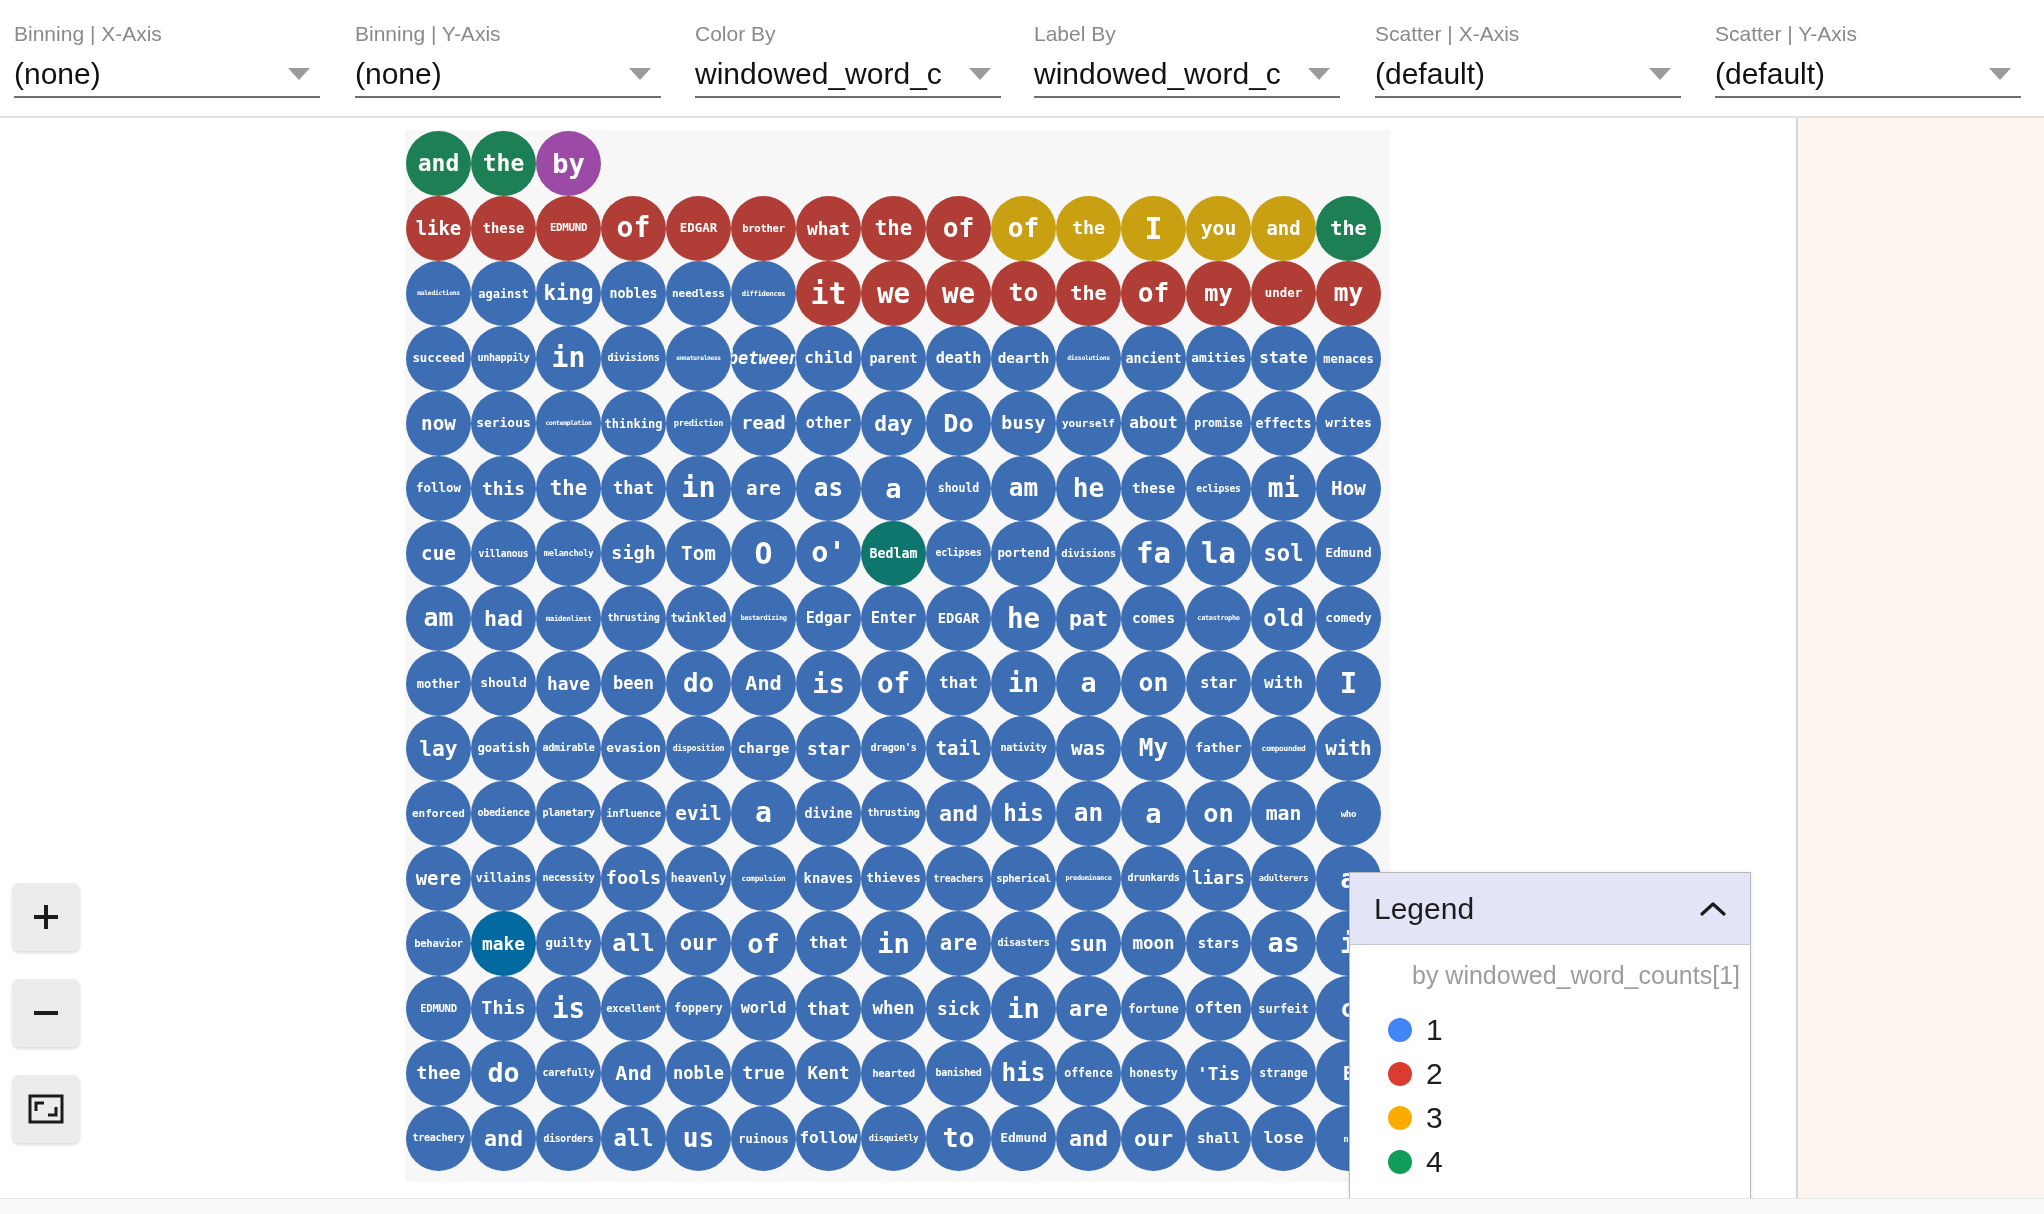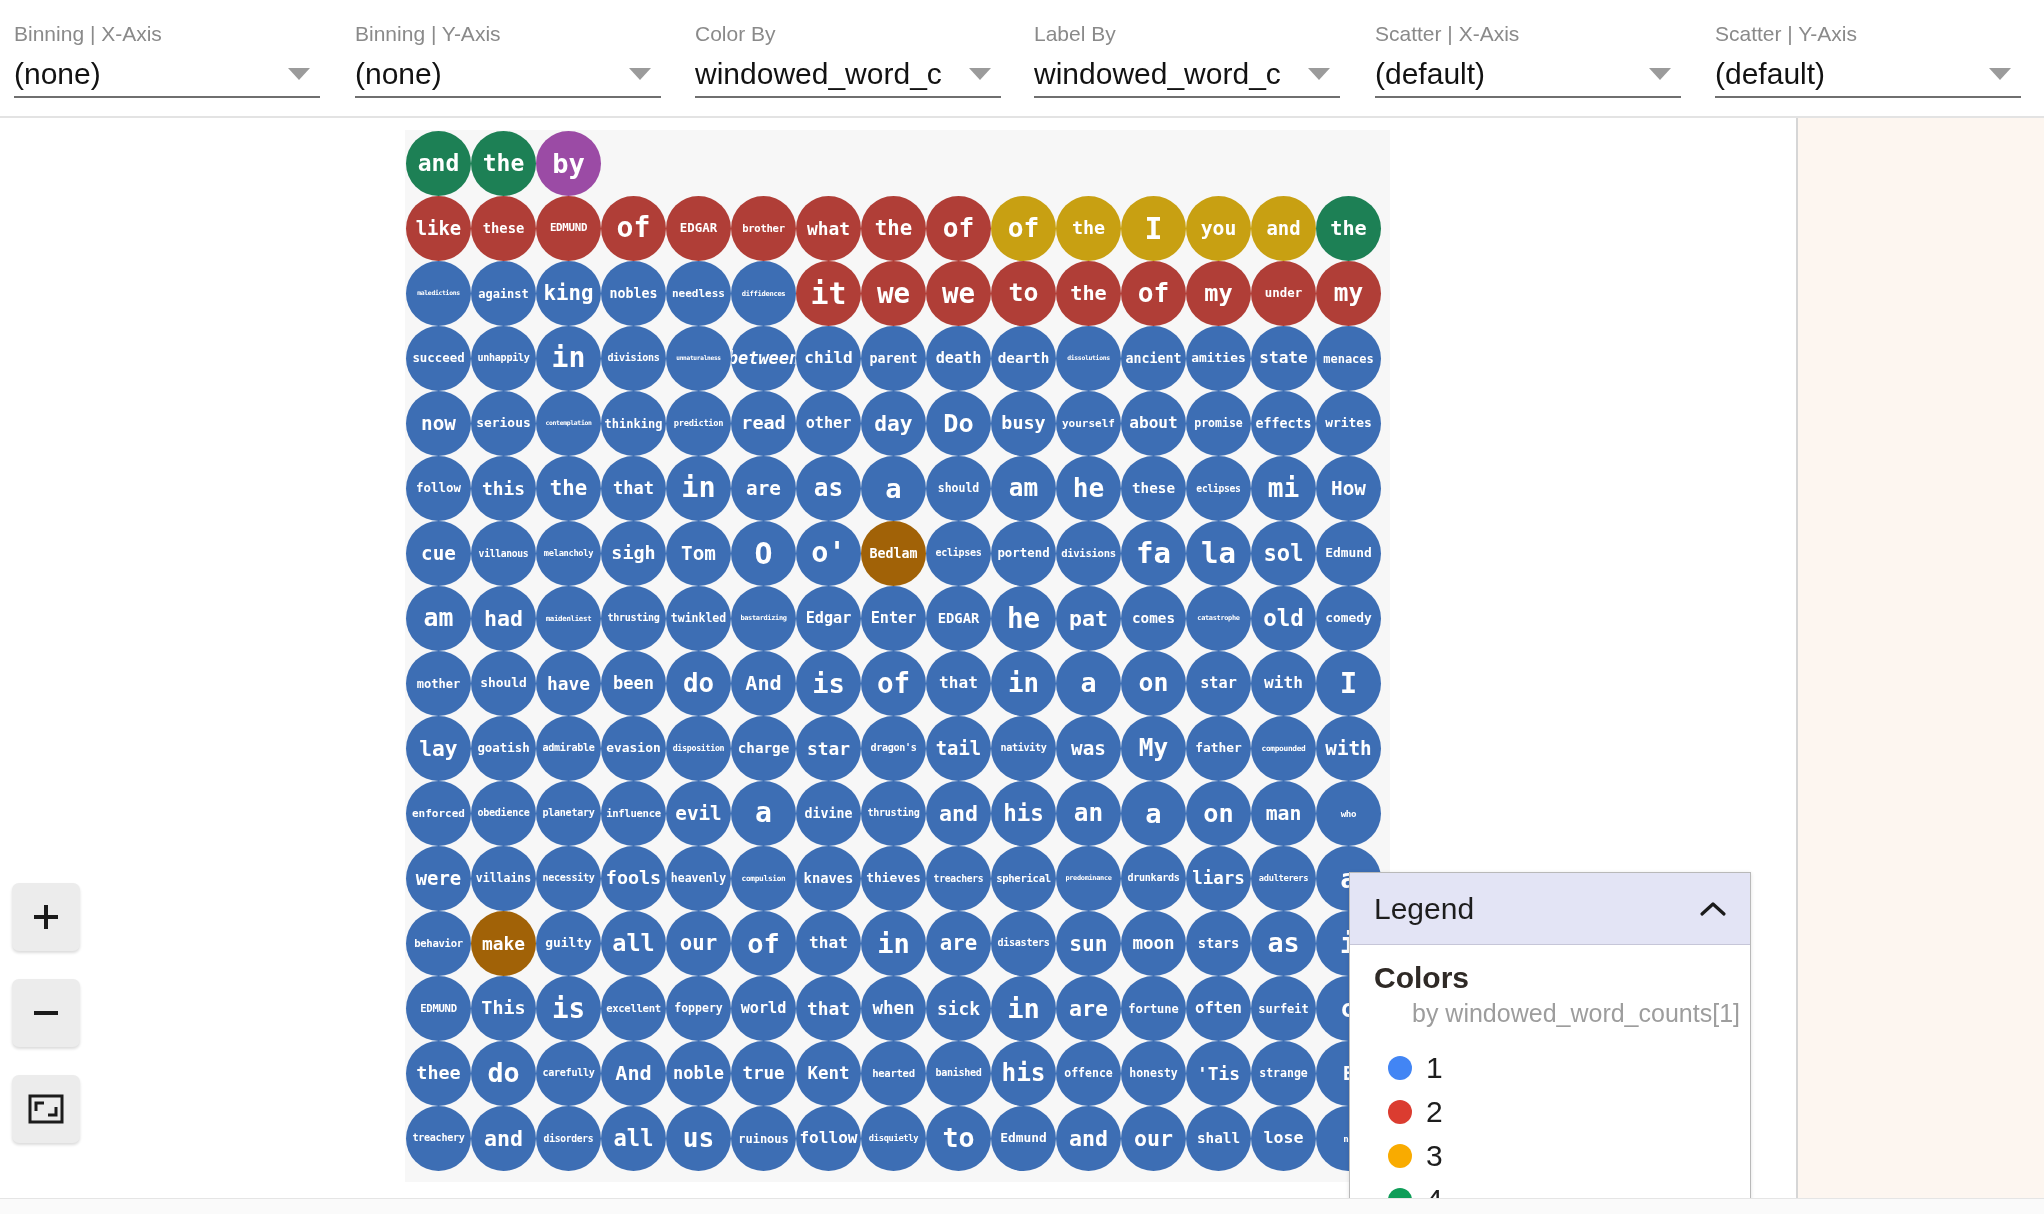--- a/index.html
+++ b/index.html
@@ -319,21 +319,21 @@
       <div class="bubble" style="left: 781px; top: 326px; width: 65px; height: 65px; background: rgb(61, 110, 180); font-size: 9.7px; letter-spacing: -0.3px;">eclipses</div>
       <div class="bubble" style="left: 846px; top: 326px; width: 65px; height: 65px; background: rgb(61, 110, 180); font-size: 26.2px; letter-spacing: 0px;">mi</div>
       <div class="bubble" style="left: 911px; top: 326px; width: 65px; height: 65px; background: rgb(61, 110, 180); font-size: 19.3px; letter-spacing: 0px;">How</div>
       <div class="bubble" style="left: 1px; top: 391px; width: 65px; height: 65px; background: rgb(61, 110, 180); font-size: 19.3px; letter-spacing: 0px;">cue</div>
       <div class="bubble" style="left: 66px; top: 391px; width: 65px; height: 65px; background: rgb(61, 110, 180); font-size: 9.7px; letter-spacing: -0.3px;">villanous</div>
       <div class="bubble" style="left: 131px; top: 391px; width: 65px; height: 65px; background: rgb(61, 110, 180); font-size: 8.7px; letter-spacing: -0.3px;">melancholy</div>
       <div class="bubble" style="left: 196px; top: 391px; width: 65px; height: 65px; background: rgb(61, 110, 180); font-size: 18.4px; letter-spacing: 0px;">sigh</div>
       <div class="bubble" style="left: 261px; top: 391px; width: 65px; height: 65px; background: rgb(61, 110, 180); font-size: 19.3px; letter-spacing: 0px;">Tom</div>
       <div class="bubble" style="left: 326px; top: 391px; width: 65px; height: 65px; background: rgb(61, 110, 180); font-size: 29.9px; letter-spacing: 0px;">O</div>
       <div class="bubble" style="left: 391px; top: 391px; width: 65px; height: 65px; background: rgb(61, 110, 180); font-size: 28.5px; letter-spacing: 0px;">o'</div>
-      <div class="bubble" style="left: 456px; top: 391px; width: 65px; height: 65px; background: #a16207; font-size: 13.3px; letter-spacing: 0px;">Bedlam</div>
+      <div class="bubble" style="left: 456px; top: 391px; width: 65px; height: 65px; background: #0f766e; font-size: 13.3px; letter-spacing: 0px;">Bedlam</div>
       <div class="bubble" style="left: 521px; top: 391px; width: 65px; height: 65px; background: rgb(61, 110, 180); font-size: 10.1px; letter-spacing: -0.3px;">eclipses</div>
       <div class="bubble" style="left: 586px; top: 391px; width: 65px; height: 65px; background: rgb(61, 110, 180); font-size: 12.4px; letter-spacing: 0px;">portend</div>
       <div class="bubble" style="left: 651px; top: 391px; width: 65px; height: 65px; background: rgb(61, 110, 180); font-size: 10.6px; letter-spacing: -0.3px;">divisions</div>
       <div class="bubble" style="left: 716px; top: 391px; width: 65px; height: 65px; background: rgb(61, 110, 180); font-size: 29px; letter-spacing: 0px;">fa</div>
       <div class="bubble" style="left: 781px; top: 391px; width: 65px; height: 65px; background: rgb(61, 110, 180); font-size: 29px; letter-spacing: 0px;">la</div>
       <div class="bubble" style="left: 846px; top: 391px; width: 65px; height: 65px; background: rgb(61, 110, 180); font-size: 22.1px; letter-spacing: 0px;">sol</div>
       <div class="bubble" style="left: 911px; top: 391px; width: 65px; height: 65px; background: rgb(61, 110, 180); font-size: 12.9px; letter-spacing: 0px;">Edmund</div>
       <div class="bubble" style="left: 1px; top: 456px; width: 65px; height: 65px; background: rgb(61, 110, 180); font-size: 24.8px; letter-spacing: 0px;">am</div>
       <div class="bubble" style="left: 66px; top: 456px; width: 65px; height: 65px; background: rgb(61, 110, 180); font-size: 21.6px; letter-spacing: 0px;">had</div>
       <div class="bubble" style="left: 131px; top: 456px; width: 65px; height: 65px; background: rgb(61, 110, 180); font-size: 7.4px; letter-spacing: -0.3px;">maidenliest</div>
@@ -403,21 +403,21 @@
       <div class="bubble" style="left: 391px; top: 716px; width: 65px; height: 65px; background: rgb(61, 110, 180); font-size: 13.8px; letter-spacing: 0px;">knaves</div>
       <div class="bubble" style="left: 456px; top: 716px; width: 65px; height: 65px; background: rgb(61, 110, 180); font-size: 12.9px; letter-spacing: 0px;">thieves</div>
       <div class="bubble" style="left: 521px; top: 716px; width: 65px; height: 65px; background: rgb(61, 110, 180); font-size: 9.7px; letter-spacing: -0.3px;">treachers</div>
       <div class="bubble" style="left: 586px; top: 716px; width: 65px; height: 65px; background: rgb(61, 110, 180); font-size: 10.6px; letter-spacing: -0.3px;">spherical</div>
       <div class="bubble" style="left: 651px; top: 716px; width: 65px; height: 65px; background: rgb(61, 110, 180); font-size: 6.9px; letter-spacing: -0.3px;">predominance</div>
       <div class="bubble" style="left: 716px; top: 716px; width: 65px; height: 65px; background: rgb(61, 110, 180); font-size: 10.1px; letter-spacing: -0.3px;">drunkards</div>
       <div class="bubble" style="left: 781px; top: 716px; width: 65px; height: 65px; background: rgb(61, 110, 180); font-size: 17.5px; letter-spacing: 0px;">liars</div>
       <div class="bubble" style="left: 846px; top: 716px; width: 65px; height: 65px; background: rgb(61, 110, 180); font-size: 8.7px; letter-spacing: -0.3px;">adulterers</div>
       <div class="bubble" style="left: 911px; top: 716px; width: 65px; height: 65px; background: rgb(61, 110, 180); font-size: 27.1px; letter-spacing: 0px;">a</div>
       <div class="bubble" style="left: 1px; top: 781px; width: 65px; height: 65px; background: rgb(61, 110, 180); font-size: 10.6px; letter-spacing: -0.3px;">behavior</div>
-      <div class="bubble" style="left: 66px; top: 781px; width: 65px; height: 65px; background: #a16207; font-size: 17.9px; letter-spacing: 0px;">make</div>
+      <div class="bubble" style="left: 66px; top: 781px; width: 65px; height: 65px; background: #0369a1; font-size: 17.9px; letter-spacing: 0px;">make</div>
       <div class="bubble" style="left: 131px; top: 781px; width: 65px; height: 65px; background: rgb(61, 110, 180); font-size: 12.9px; letter-spacing: 0px;">guilty</div>
       <div class="bubble" style="left: 196px; top: 781px; width: 65px; height: 65px; background: rgb(61, 110, 180); font-size: 23.5px; letter-spacing: 0px;">all</div>
       <div class="bubble" style="left: 261px; top: 781px; width: 65px; height: 65px; background: rgb(61, 110, 180); font-size: 20.7px; letter-spacing: 0px;">our</div>
       <div class="bubble" style="left: 326px; top: 781px; width: 65px; height: 65px; background: rgb(61, 110, 180); font-size: 27.1px; letter-spacing: 0px;">of</div>
       <div class="bubble" style="left: 391px; top: 781px; width: 65px; height: 65px; background: rgb(61, 110, 180); font-size: 16.1px; letter-spacing: 0px;">that</div>
       <div class="bubble" style="left: 456px; top: 781px; width: 65px; height: 65px; background: rgb(61, 110, 180); font-size: 27.1px; letter-spacing: 0px;">in</div>
       <div class="bubble" style="left: 521px; top: 781px; width: 65px; height: 65px; background: rgb(61, 110, 180); font-size: 20.7px; letter-spacing: 0px;">are</div>
       <div class="bubble" style="left: 586px; top: 781px; width: 65px; height: 65px; background: rgb(61, 110, 180); font-size: 10.1px; letter-spacing: -0.3px;">disasters</div>
       <div class="bubble" style="left: 651px; top: 781px; width: 65px; height: 65px; background: rgb(61, 110, 180); font-size: 21.2px; letter-spacing: 0px;">sun</div>
       <div class="bubble" style="left: 716px; top: 781px; width: 65px; height: 65px; background: rgb(61, 110, 180); font-size: 17.5px; letter-spacing: 0px;">moon</div>
@@ -493,21 +493,20 @@
   </div>
 
   <div id="legend">
     <div id="legend-header">
       <span id="legend-title">Legend</span>
       <svg width="30" height="20" viewBox="0 0 30 20">
         <path d="M4 15 L15 5 L26 15" fill="none" stroke="#1b1b1b" stroke-width="3.2" stroke-linecap="round" stroke-linejoin="round"></path>
       </svg>
     </div>
     <div id="legend-body">
-      <div id="legend-section-title">Colors</div>
       <div id="legend-subtitle">by windowed_word_counts[1]</div>
       <div id="legend-items">
           <div class="legend-item">
             <span class="legend-swatch" style="background: rgb(66, 133, 244);"></span>
             <span class="legend-label">1</span>
           </div>
           <div class="legend-item">
             <span class="legend-swatch" style="background: rgb(219, 60, 48);"></span>
             <span class="legend-label">2</span>
           </div>

